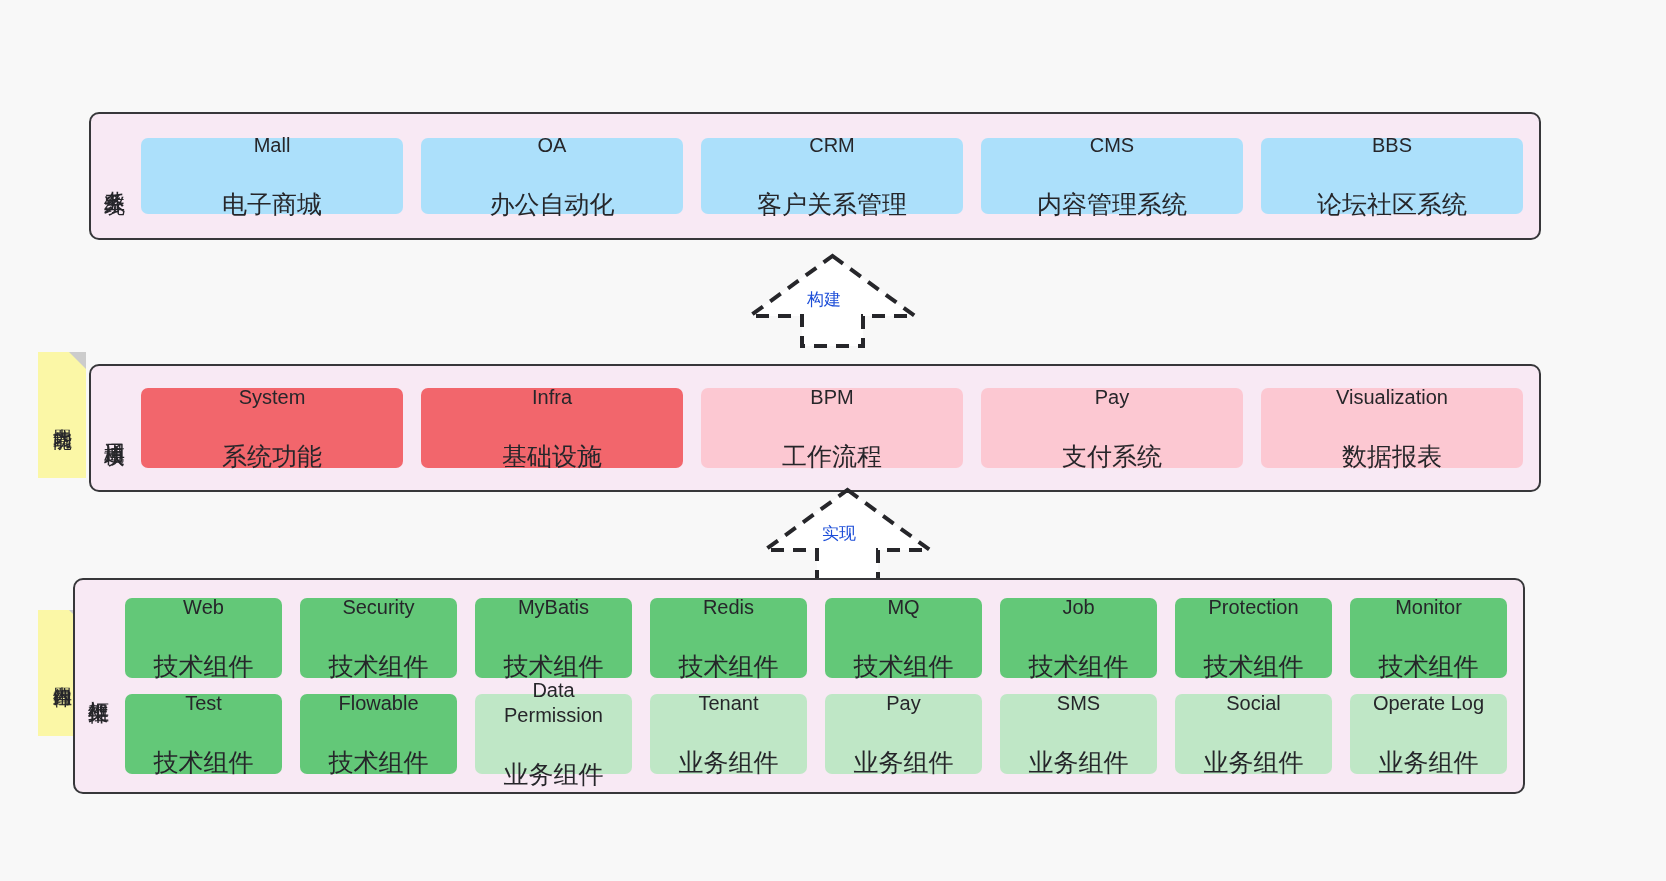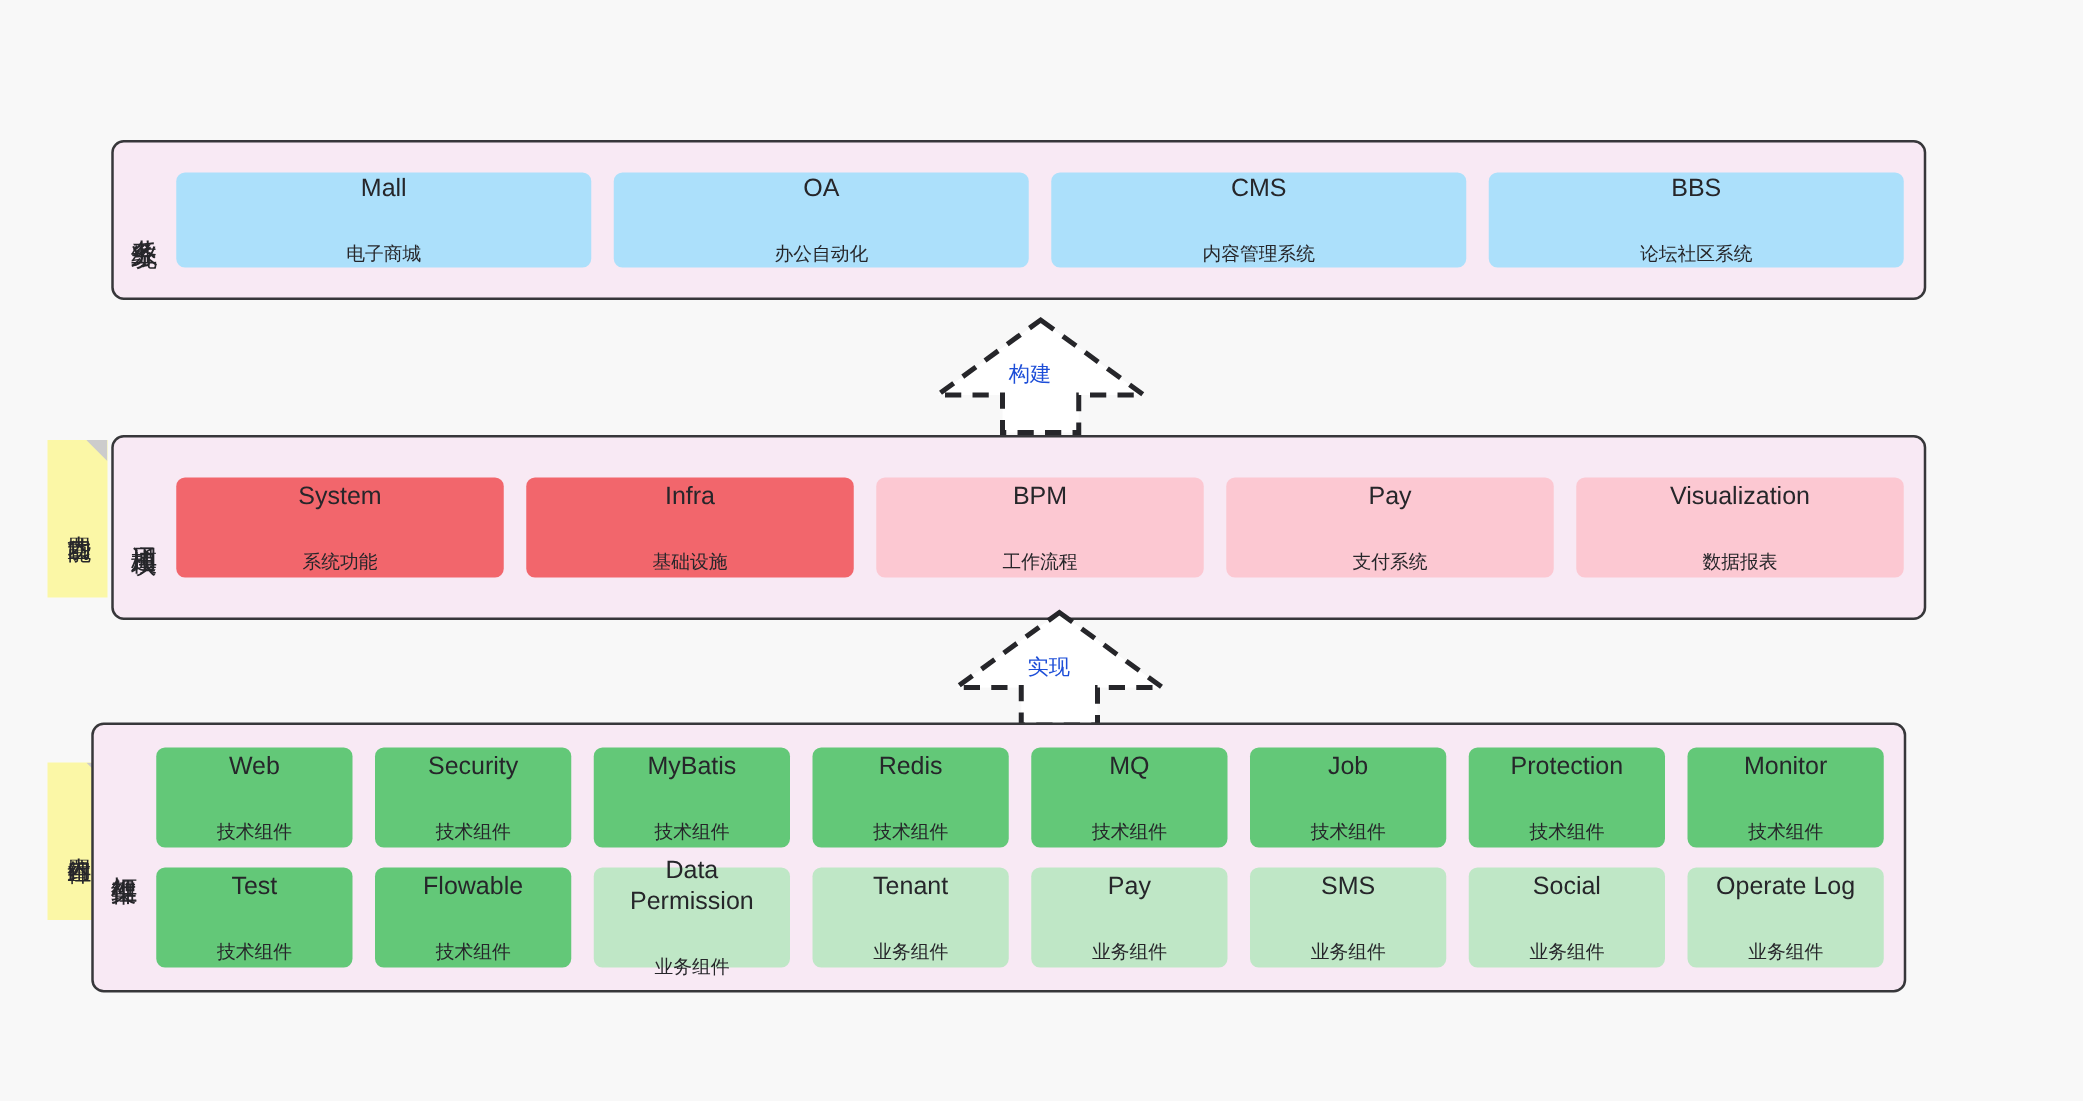--- a/index.html
+++ b/index.html
@@ -60,32 +60,32 @@
     align-items: center;
     justify-content: center;
     text-align: center;
     color: #26262a;
     line-height: 1.22;
     padding: 6px 22px;
     user-select: none;
     gap: 32px;
   }
   .cell .en { font-size: 20px; }
-  .cell .cn { font-size: 15px; }
+  .cell .cn { font-size: 25px; }
 
   
   .c-blue       { background: #ace0fb; }
   .c-red        { background: #f2666c; }
   .c-pink       { background: #fcc8d2; }
   .c-green      { background: #63c878; }
   .c-lightgreen { background: #bfe7c6; }
 
   
   #layer-business  { left: 89px;  top: 112px; width: 1452px; height: 128px; }
-  #layer-common    { left: 89px;  top: 348px; width: 1452px; height: 148px; }
+  #layer-common    { left: 89px;  top: 364px; width: 1452px; height: 128px; }
   #layer-framework { left: 73px;  top: 578px; width: 1452px; height: 216px; }
 
   #layer-business .cell  { height: 76px; }
   #layer-common .cell    { height: 80px; }
   #layer-framework .cell { height: 80px; }
 
   
   .note {
     position: absolute;
     background: #fbf7a6;
@@ -139,20 +139,24 @@
       <div class="row">
         <div class="cell c-blue">
           <span class="en">Mall</span>
           <span class="cn">电子商城</span>
         </div>
         <div class="cell c-blue">
           <span class="en">OA</span>
           <span class="cn">办公自动化</span>
         </div>
         <div class="cell c-blue">
+          <span class="en">CRM</span>
+          <span class="cn">客户关系管理</span>
+        </div>
+        <div class="cell c-blue">
           <span class="en">CMS</span>
           <span class="cn">内容管理系统</span>
         </div>
         <div class="cell c-blue">
           <span class="en">BBS</span>
           <span class="cn">论坛社区系统</span>
         </div>
       </div>
     </div>
   </div>

